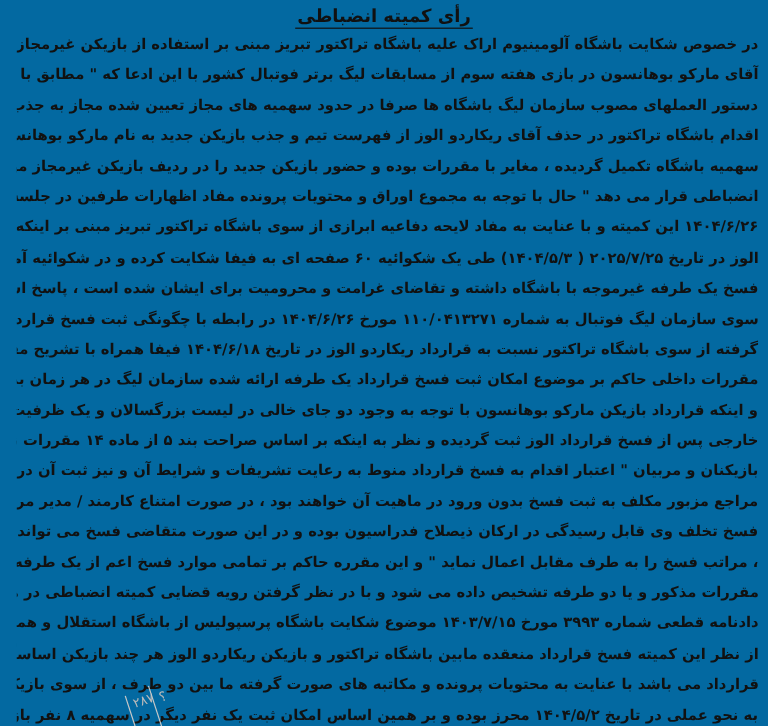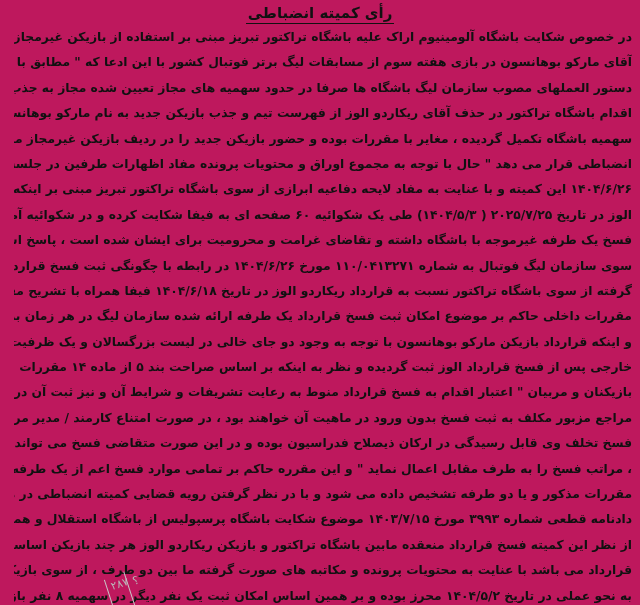--- a/index.html
+++ b/index.html
@@ -14,21 +14,21 @@
       position: relative;
       font-family: "DejaVu Sans", sans-serif;
       color: #111111;
     }
     .doc {
       position: absolute;
       left: 0;
       top: 0;
       width: 640px;
       height: 605px;
-      background: #be185d;
+      background: #0369a1;
     }
     .title {
       position: absolute;
       top: 2px;
       left: 0;
       width: 640px;
       text-align: center;
       font-weight: bold;
       font-size: 15px;
       line-height: 22px;

